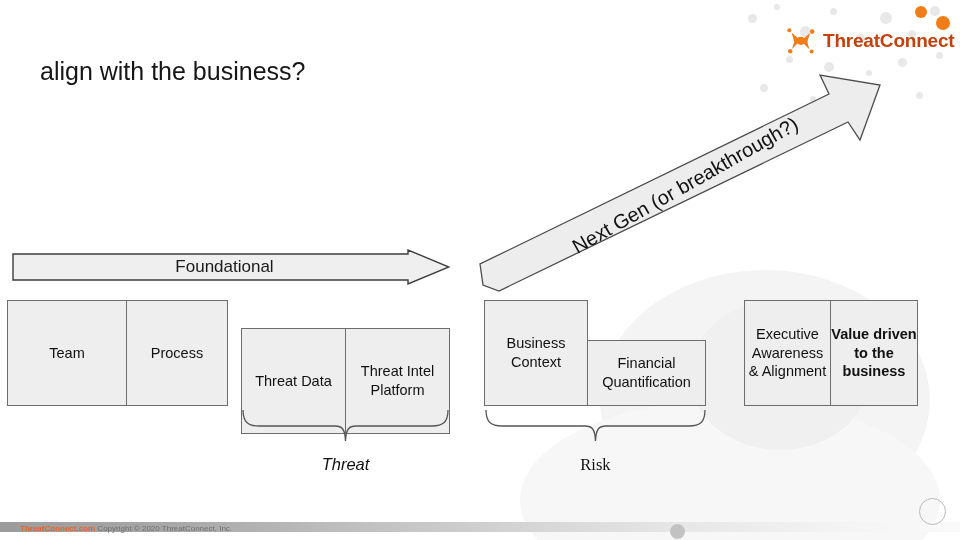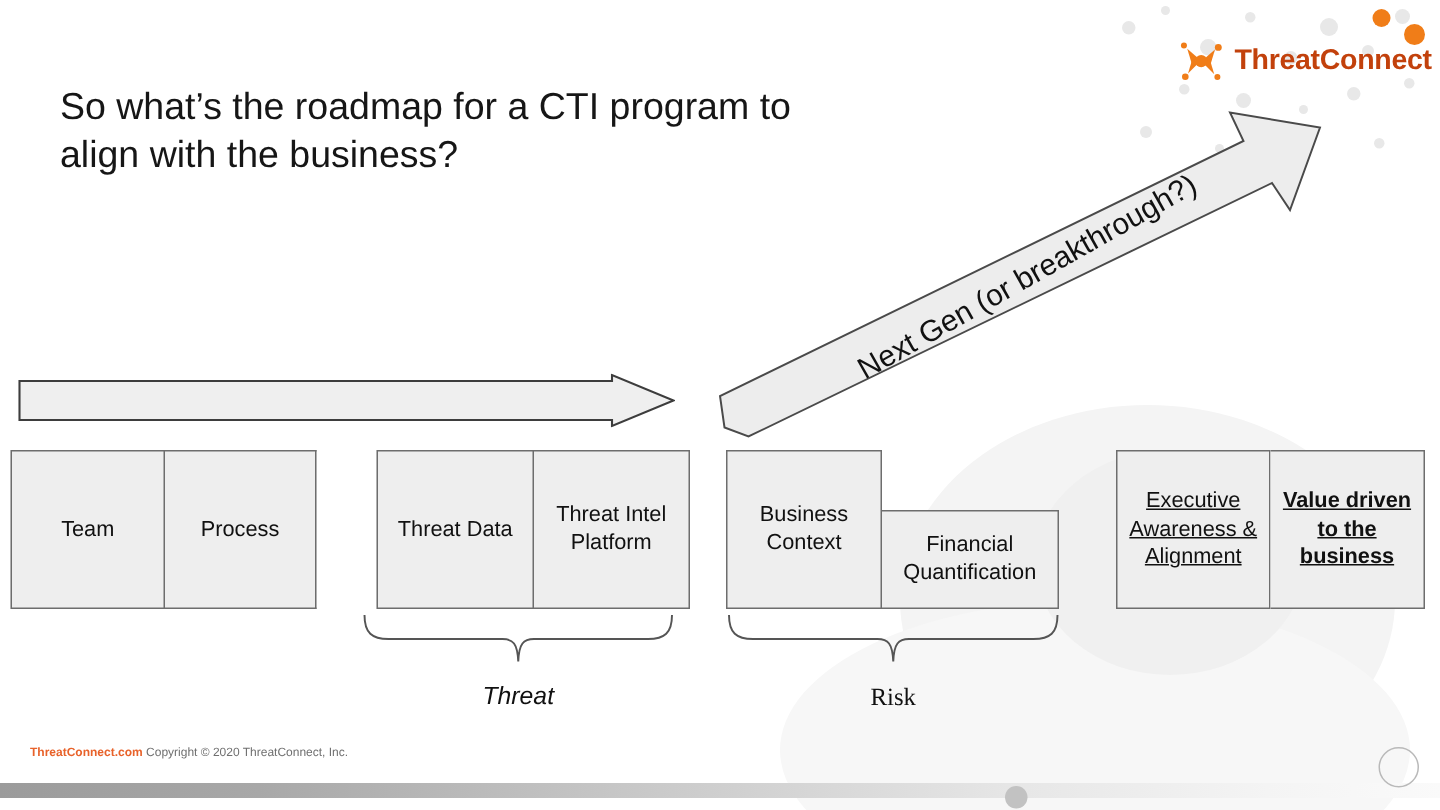--- a/index.html
+++ b/index.html
@@ -66,42 +66,42 @@
   .boxrow { position:absolute; top:300px; height:106px; display:flex; }
   .box {
     background:#eeeeee; border:1px solid #6d6d6d;
     display:flex; align-items:center; justify-content:center; text-align:center;
     font-size:14.5px; line-height:1.3; color:#111; box-sizing:border-box;
   }
   .box + .box { border-left:none; }
   .box.bold { font-weight:bold;justify-content:center; }
 
   .grp-a { left:7px; }
-  .grp-b { left:251px; }
+  .grp-b { left:241px;margin-top:28px; }
   .grp-c { left:484px; }
   .grp-d { left:744px; }
 
-  .w106 { width:103px; }
+  .w106 { width:120px; }
   .w105 { width:105px; }
   .w104 { width:104px; }
   .w101 { width:101px; }
   .w118 { width:118px;margin-top:40px; }
-  .w103 { width:103px;text-decoration:underline; }
+  .w103 { width:87px; }
 
   
   .brace { position:absolute; height:32px; }
   .brace-threat { left:241px; top:410px; width:209px; }
   .brace-risk   { left:484px; top:410px; width:223px; }
 
   .brace-label { position:absolute; font-size:16.5px; color:#111; text-align:center; }
   .lbl-threat { left:241px; top:455px; width:209px;font-style:italic; }
   .lbl-risk   { left:484px; top:455px; width:223px;font-family:Liberation Serif, serif; }
 
   
-  .footer { position:absolute; left:20px; top:497px; font-size:8px; white-space:nowrap;
+  .footer { position:absolute; left:20px; top:524px; font-size:8px; white-space:nowrap;
     font-family:"Liberation Sans", sans-serif; }
   .footer .site { color:#e8622a; font-weight:bold; }
   .footer .copy { color:#6f6f6f; }
 </style>
 </head>
 <body>
 
 <div class="slide">
 
   <div class="bg-layer">
@@ -149,27 +149,27 @@
         <circle cx="3.3" cy="3.3" r="2.0"></circle>
         <circle cx="26.2" cy="4.6" r="2.3"></circle>
         <circle cx="4.2" cy="24.2" r="2.2"></circle>
         <circle cx="25.6" cy="24.4" r="2.0"></circle>
       </g>
     </svg>
     <span class="logo-text">ThreatConnect</span>
   </div>
 
   <div class="title">
-    <div>So what’s the roadmap for a CTI program to</div>
     <div>align with the business?</div>
   </div>
 
   <svg class="found-arrow" viewBox="0 0 438 36">
     <path d="M1,5 L396,5 L396,1 L437,18 L396,35 L396,31 L1,31 Z" fill="#efefef" stroke="#3d3d3d" stroke-width="1.4" stroke-linejoin="miter"></path>
   </svg>
+  <div class="found-label">Foundational</div>
 
   <svg class="diag-arrow" viewBox="0 0 412 222">
     <path d="M9,215 L6,194 L355,24 L346,5 L406,15 L386,70 L374,52 L25,221 Z" fill="#ededed" stroke="#4a4a4a" stroke-width="1.3" stroke-linejoin="miter"></path>
   </svg>
   <div class="diag-label">Next Gen (or breakthrough?)</div>
 
   <div class="boxrow grp-a">
     <div class="box w106">
       <span>Team</span>
     </div>

